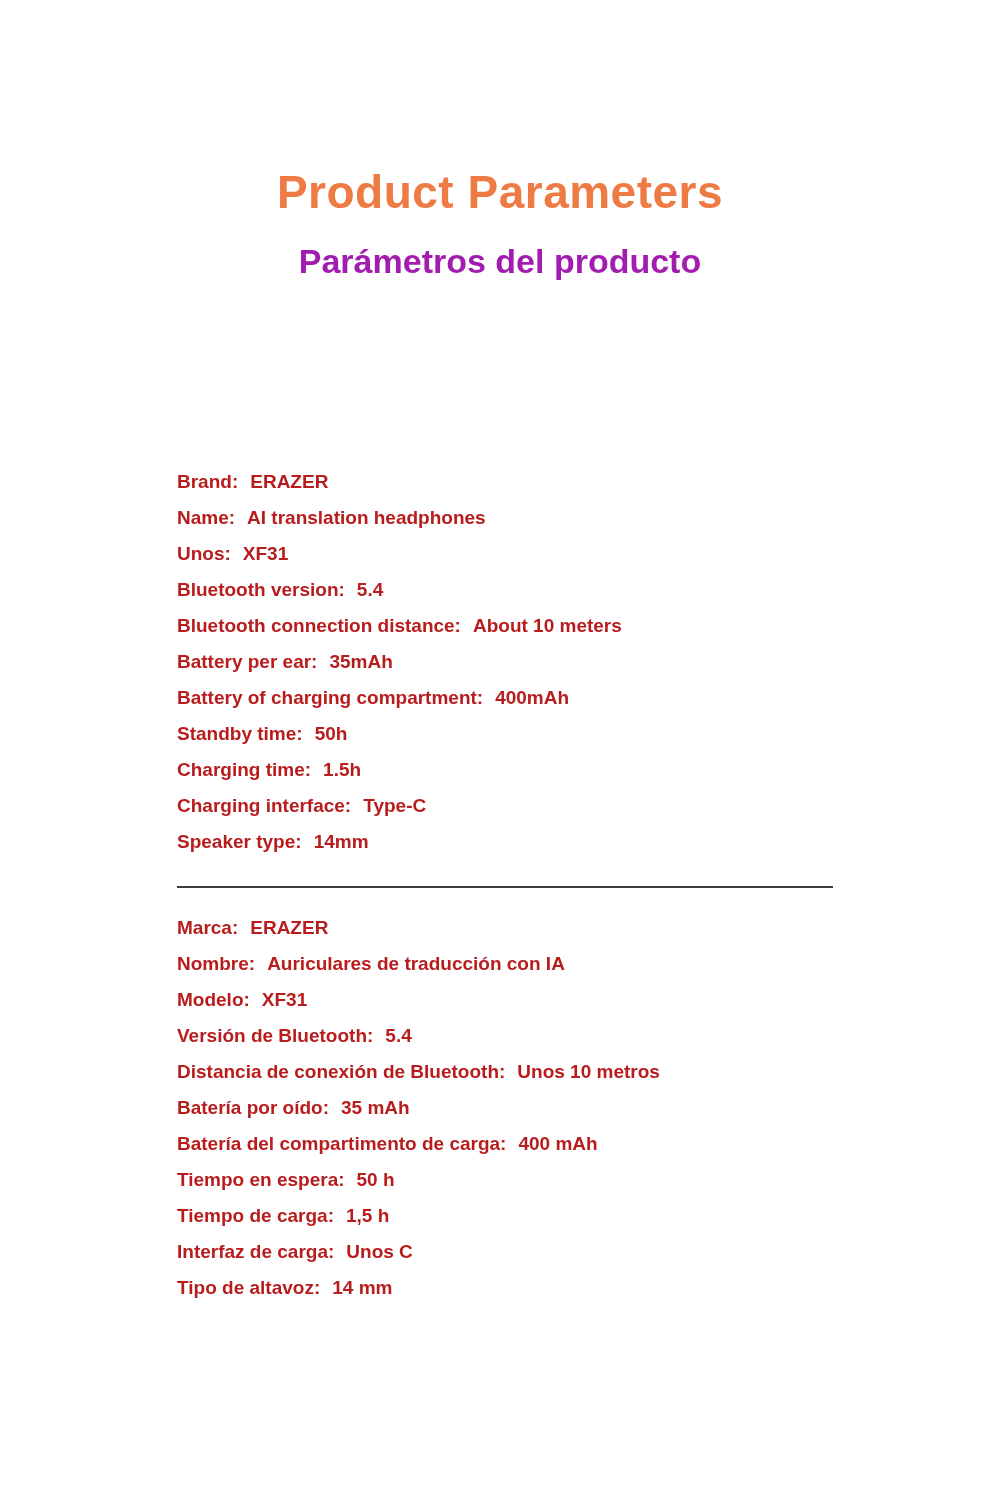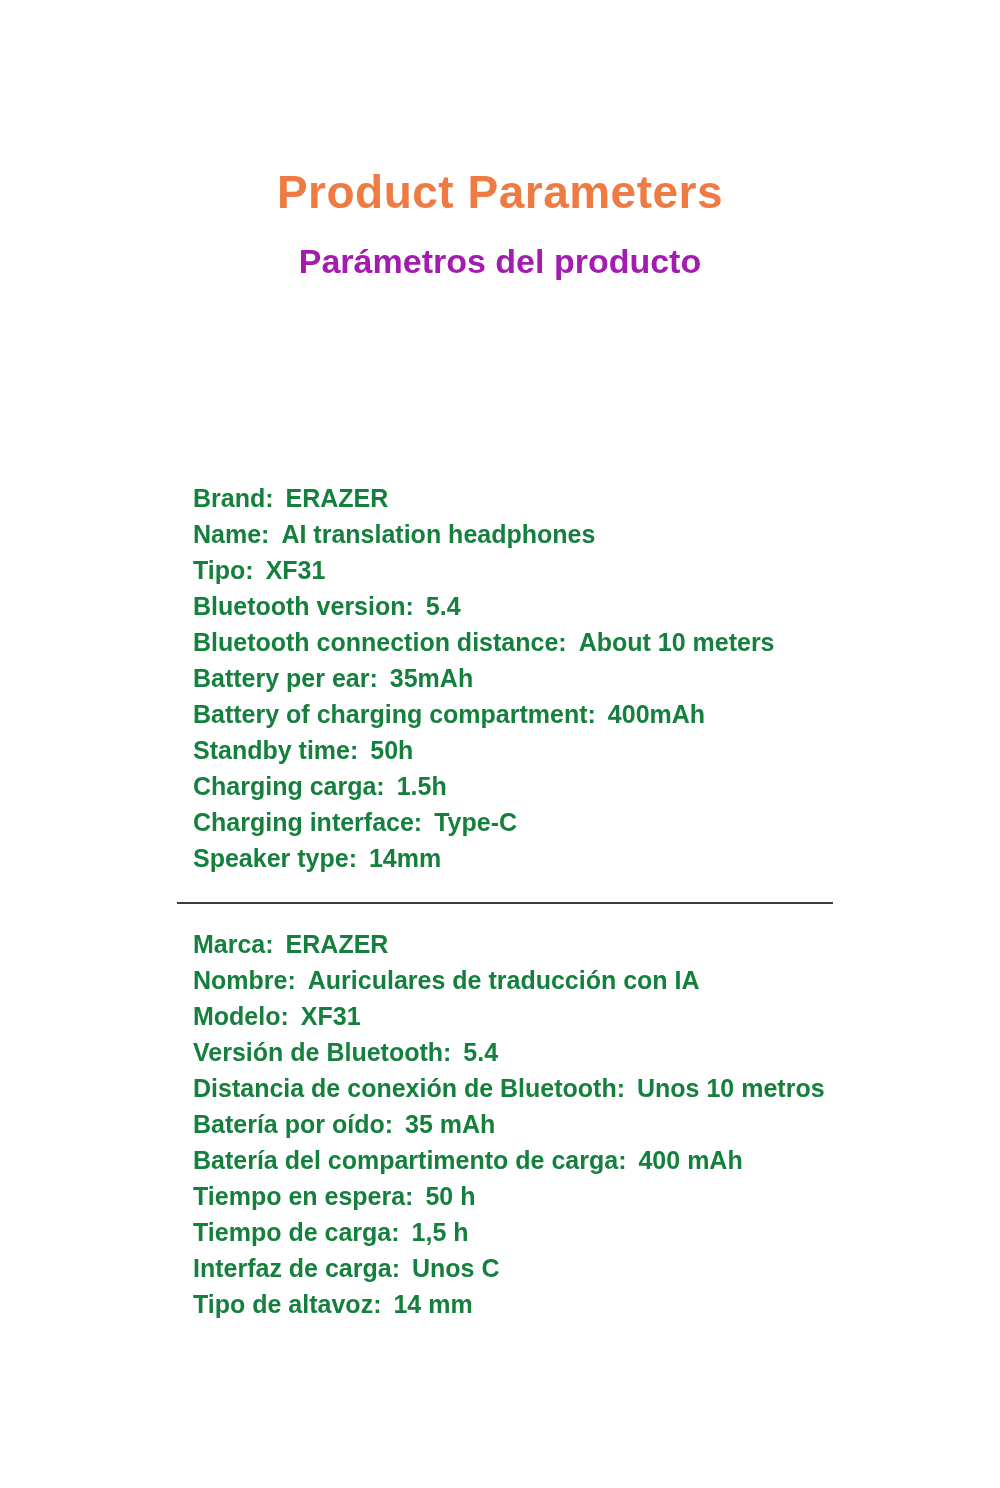--- a/index.html
+++ b/index.html
@@ -42,24 +42,24 @@
     color: #a21caf;
   }
   .specs {
     position: absolute;
     left: 177px;
     top: 464px;
     width: 660px;
   }
   .spec-list {
     list-style: none;
-    margin: 16px;
+    margin: 0;
     padding: 0;
-    color: #15803d;
-    font-size: 25px;
+    color: #b91c1c;
+    font-size: 19px;
   }
   .spec-list li {
     height: 36px;
     line-height: 36px;
     white-space: nowrap;
   }
   .spec-list.en {
     font-weight: bold;
   }
   .spec-list.es {
@@ -82,27 +82,27 @@
 
   <div class="header">
     <h1 class="title">Product Parameters</h1>
     <h2 class="subtitle">Parámetros del producto</h2>
   </div>
 
   <div class="specs">
     <ul id="specs-en" class="spec-list en">
         <li class="spec-row"><span class="k">Brand:</span><span class="v">ERAZER</span></li>
         <li class="spec-row"><span class="k">Name:</span><span class="v">AI translation headphones</span></li>
-        <li class="spec-row"><span class="k">Tipo:</span><span class="v">XF31</span></li>
+        <li class="spec-row"><span class="k">Unos:</span><span class="v">XF31</span></li>
         <li class="spec-row"><span class="k">Bluetooth version:</span><span class="v">5.4</span></li>
         <li class="spec-row"><span class="k">Bluetooth connection distance:</span><span class="v">About 10 meters</span></li>
         <li class="spec-row"><span class="k">Battery per ear:</span><span class="v">35mAh</span></li>
         <li class="spec-row"><span class="k">Battery of charging compartment:</span><span class="v">400mAh</span></li>
         <li class="spec-row"><span class="k">Standby time:</span><span class="v">50h</span></li>
-        <li class="spec-row"><span class="k">Charging carga:</span><span class="v">1.5h</span></li>
+        <li class="spec-row"><span class="k">Charging time:</span><span class="v">1.5h</span></li>
         <li class="spec-row"><span class="k">Charging interface:</span><span class="v">Type-C</span></li>
         <li class="spec-row"><span class="k">Speaker type:</span><span class="v">14mm</span></li>
       </ul>
 
     <hr class="divider">
 
     <ul id="specs-es" class="spec-list es">
         <li class="spec-row"><span class="k">Marca:</span><span class="v">ERAZER</span></li>
         <li class="spec-row"><span class="k">Nombre:</span><span class="v">Auriculares de traducción con IA</span></li>
         <li class="spec-row"><span class="k">Modelo:</span><span class="v">XF31</span></li>

